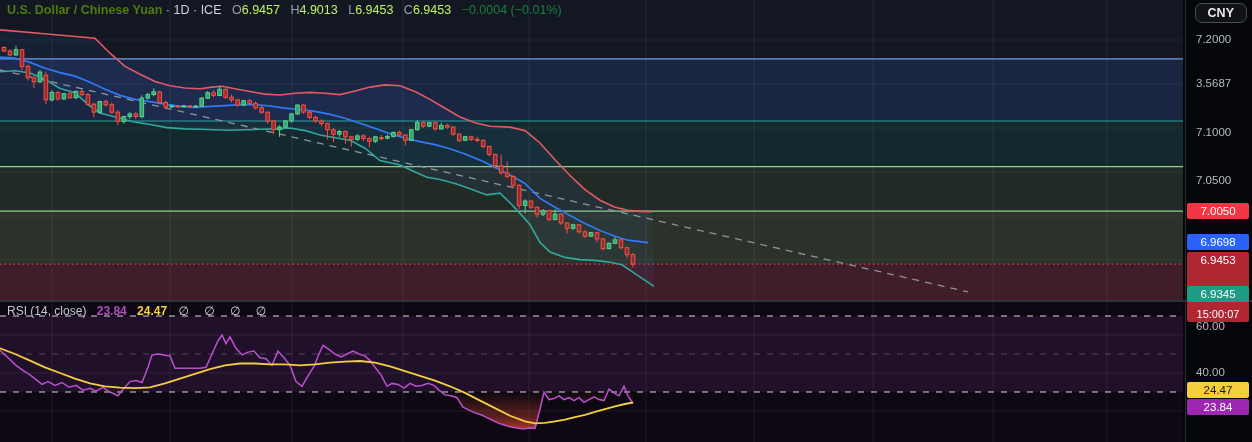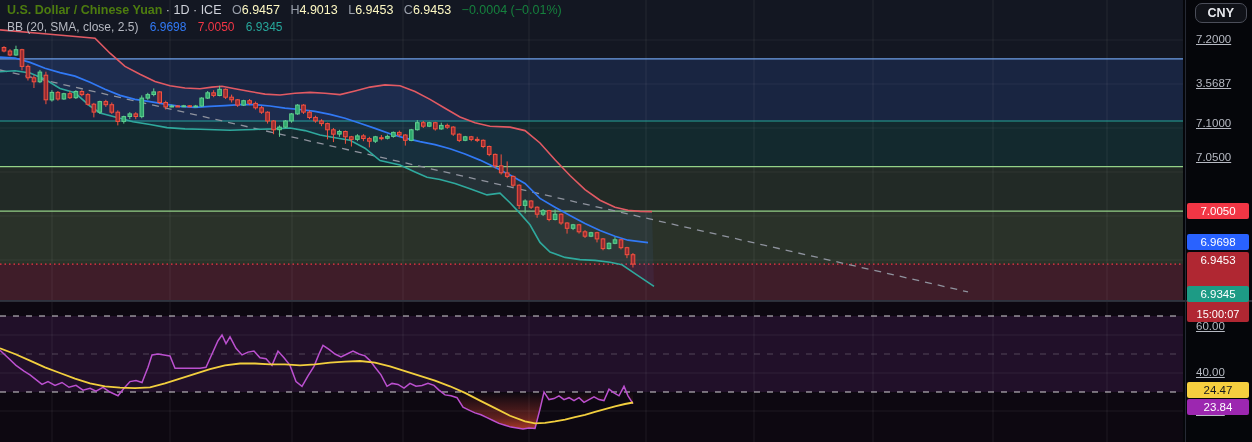--- a/index.html
+++ b/index.html
@@ -3,31 +3,31 @@
 <meta charset="utf-8">
 <style>
   html,body{margin:0;padding:0;background:#000;}
   #app{position:relative;width:1252px;height:442px;background:#131722;overflow:hidden;
        font-family:"Liberation Sans",sans-serif;-webkit-font-smoothing:antialiased;}
   #chart-svg{position:absolute;left:0;top:0;}
   .legend{position:absolute;left:7px;white-space:nowrap;font-size:12.5px;color:#d6d9e0;z-index:5;}
   .legend .title{color:#4d7c0f;font-weight:700;}
   .legend .dim{color:#cfd2da;font-weight:400;}
   .legend .olabel{color:#9aa0ab;margin-left:7px;}
-  .legend .oval{color:#fef9c3;margin-top:44px;}
+  .legend .oval{color:#bef264;margin-top:44px;}
   .legend .chg{color:#15803d;margin-left:7px;}
   #legend-main{top:3px;}
   #legend-bb{top:20px;font-size:12px;color:#b7bac3;}
   #legend-bb .v{margin-left:8px;}
   #legend-rsi{top:304px;font-size:12px;color:#c3c6ce;}
   #legend-rsi .v{margin-left:7px;font-weight:700;}
   #legend-rsi .empties{color:#d8dae0;margin-left:8px;letter-spacing:6px;font-weight:400;}
   #cny-btn{position:absolute;top:3px;right:5px;z-index:6;color:#e8eaee;font-size:12.5px;font-weight:700;
            background:#101218;border:1px solid #4b4e59;border-radius:7px;padding:2px 12px;cursor:pointer;}
-  .ax-label{position:absolute;left:1196px;width:54px;font-size:11.5px;color:#b7bac3;z-index:2;text-decoration:underline;}
+  .ax-label{position:absolute;left:1196px;width:54px;font-size:11.5px;color:#b7bac3;z-index:2;}
   .ax-badge{position:absolute;left:1187px;width:62px;text-align:center;font-size:11.5px;font-weight:400;
             border-radius:2px;padding:1px 0;z-index:4;line-height:14px;}
   .ax-badge .sub{display:block;font-size:11px;margin-top:40px;}
 </style>
 </head>
 <body>
 
 <div id="app">
   <svg id="chart-svg" width="1252" height="442">
       <rect x="0" y="0" width="1252" height="442" fill="#05060a"></rect>
@@ -315,35 +315,36 @@
     <span class="dim">1D</span>
     <span class="dim">·</span>
     <span class="dim">ICE</span>
     <span class="olabel">O</span><span class="oval">6.9457</span>
     <span class="olabel">H</span><span class="oval">4.9013</span>
     <span class="olabel">L</span><span class="oval">6.9453</span>
     <span class="olabel">C</span><span class="oval">6.9453</span>
     <span class="chg">−0.0004 (−0.01%)</span>
   </div>
 
-  <div class="legend" id="legend-bb">
-    <span>BB (20, SMA, close, 2.5)</span>
-    <span class="v" style="color:#3179f5">6.9698</span>
-    <span class="v" style="color:#f23645">7.0050</span>
-    <span class="v" style="color:#26a69a">6.9345</span>
+
+  <div class="legend" id="legend-rsi">
+    <span>RSI</span>
+    <span>(14, close)</span>
+    <span class="v" style="color:#b24bc6">23.84</span>
+    <span class="v" style="color:#f5cf45">24.47</span>
+    <span class="empties">∅ ∅ ∅ ∅</span>
   </div>
-
 
   <button id="cny-btn">CNY</button>
 
   <div id="price-axis">
       <div class="ax-label" style="top: 33px;">7.2000</div>
       <div class="ax-label" style="top: 77px;">3.5687</div>
-      <div class="ax-label" style="top: 117px;">7.1000</div>
-      <div class="ax-label" style="top: 151px;">7.0500</div>
+      <div class="ax-label" style="top: 126px;">7.1000</div>
+      <div class="ax-label" style="top: 174px;">7.0500</div>
       <div class="ax-badge" style="background: rgb(242, 54, 69); color: rgb(255, 255, 255); top: 203px;"><span>7.0050</span></div>
       <div class="ax-badge" style="background: rgb(41, 98, 255); color: rgb(255, 255, 255); top: 234px;"><span>6.9698</span></div>
       <div class="ax-badge" style="background: rgb(176, 39, 50); color: rgb(255, 255, 255); top: 252px;"><span>6.9453</span><span class="sub">15:00:07</span></div>
       <div class="ax-badge" style="background: rgb(29, 155, 133); color: rgb(255, 255, 255); top: 286px;"><span>6.9345</span></div>
     </div>
   <div id="rsi-axis">
       <div class="ax-label" style="top: 320px;">60.00</div>
       <div class="ax-label" style="top: 366px;">40.00</div>
       <div class="ax-label" style="top: 404px;">20.00</div>
       <div class="ax-badge" style="background: rgb(246, 207, 63); color: rgb(22, 24, 29); top: 382px;"><span>24.47</span></div>

